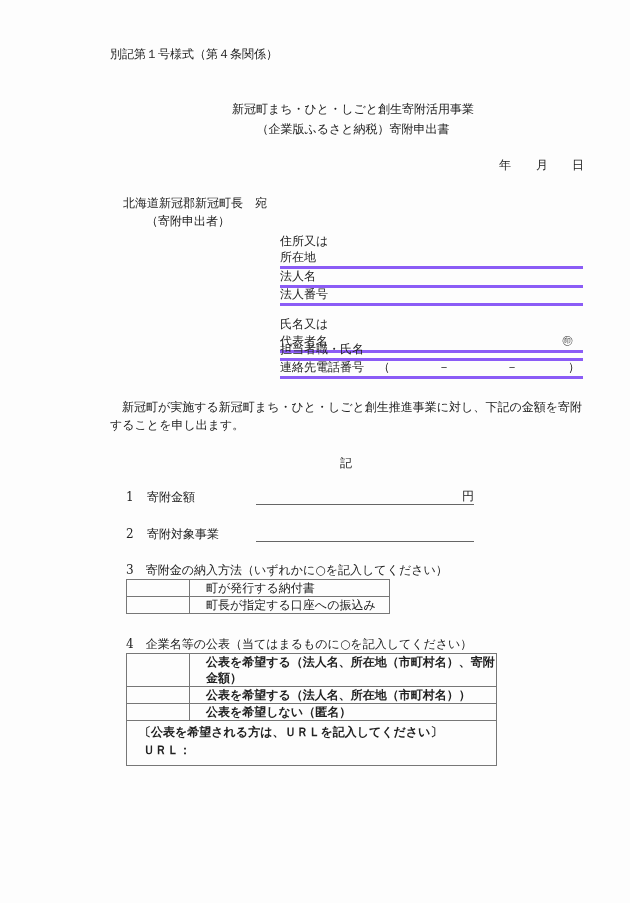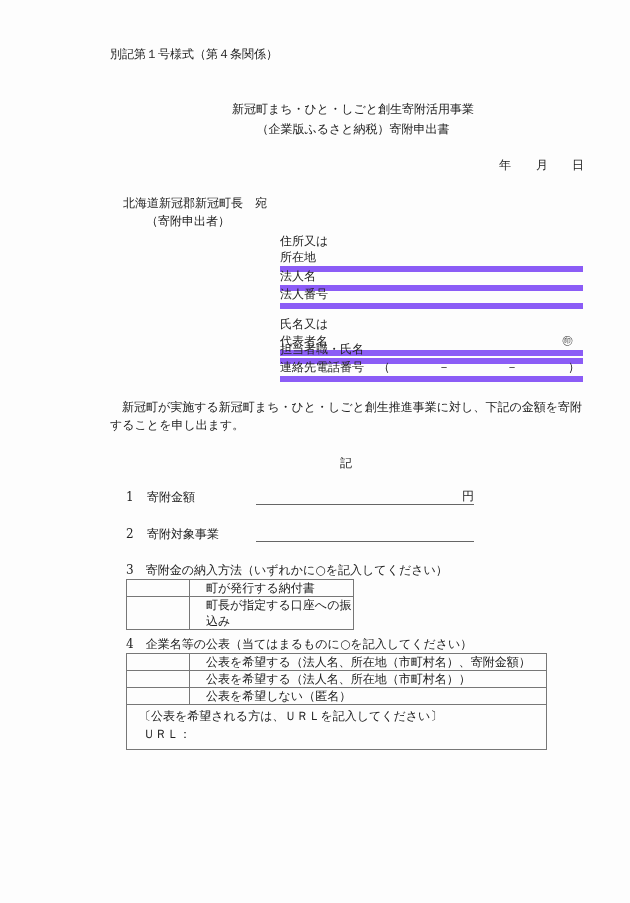--- a/index.html
+++ b/index.html
@@ -6,21 +6,21 @@
   body {
     width: 630px; height: 903px; position: relative; overflow: hidden;
     font-family: "DejaVu Serif", "Liberation Serif", serif;
     color: #222; font-size: 12px;
   }
   .abs { position: absolute; white-space: nowrap; line-height: 16px; }
   .page-title { left: 0; width: 100%; text-align: center; font-size: 12px; }
   .date-part { position: absolute; top: 157px; }
   .app-row { position: absolute; left: 280px; width: 303px; height: 18px; }
   .app-row .lbl { position: absolute; left: 0; top: 1px; line-height: 16px; }
-  .app-row.ul { border-bottom: 6px solid #8b5cf6; }
+  .app-row.ul { border-bottom: 3px solid #8b5cf6; }
   .tel-part { position: absolute; top: 1px; line-height: 16px; }
   .seal { position: absolute; right: 10px; top: 1px; font-size: 11px; }
   .uline { position: absolute; border-bottom: 1.5px solid #666; }
   table.box { position: absolute; border-collapse: collapse; }
   table.box td { border: 1px solid #777; height: 16px; padding: 0 0 0 16px; line-height: 16px; font-size: 12px; }
   table.box td.mark { padding: 0; }
   .url-cell { padding: 2px 0 6px 12px !important; height: auto !important; }
 </style>
 </head>
 <body>
@@ -76,35 +76,35 @@
 <div class="abs" style="left:147px; top:489px;">寄附金額</div>
 <div class="uline" style="left:256px; top:488px; width:218px; height:16px;">
   <span style="position:absolute; right:0; top:0; line-height:16px;">円</span>
 </div>
 
 <div class="abs" style="left:126px; top:526px;">2</div>
 <div class="abs" style="left:147px; top:526px;">寄附対象事業</div>
 <div class="uline" style="left:256px; top:525px; width:218px; height:16px;"></div>
 
 <div class="abs" style="left:126px; top:562px;">3　寄附金の納入方法（いずれかに○を記入してください）</div>
-<table class="box" style="left:126px; top:579px; width:228px;">
+<table class="box" style="left:126px; top:579px; width:264px;">
   <tbody>
       <tr>
     <td class="mark" style="width:62px;"></td>
     <td>町が発行する納付書</td>
   </tr>
   <tr>
     <td class="mark"></td>
     <td>町長が指定する口座への振込み</td>
   </tr>
 </tbody>
   </table>
 
 <div class="abs" style="left:126px; top:636px;">4　企業名等の公表（当てはまるものに○を記入してください）</div>
-<table class="box" style="left:126px; top:653px; width:421px;">
+<table class="box" style="left:126px; top:653px; width:371px;font-weight:bold;">
   <tbody>
       <tr>
     <td class="mark" style="width:62px;"></td>
     <td>公表を希望する（法人名、所在地（市町村名）、寄附金額）</td>
   </tr>
   <tr>
     <td class="mark"></td>
     <td>公表を希望する（法人名、所在地（市町村名））</td>
   </tr>
   <tr>

